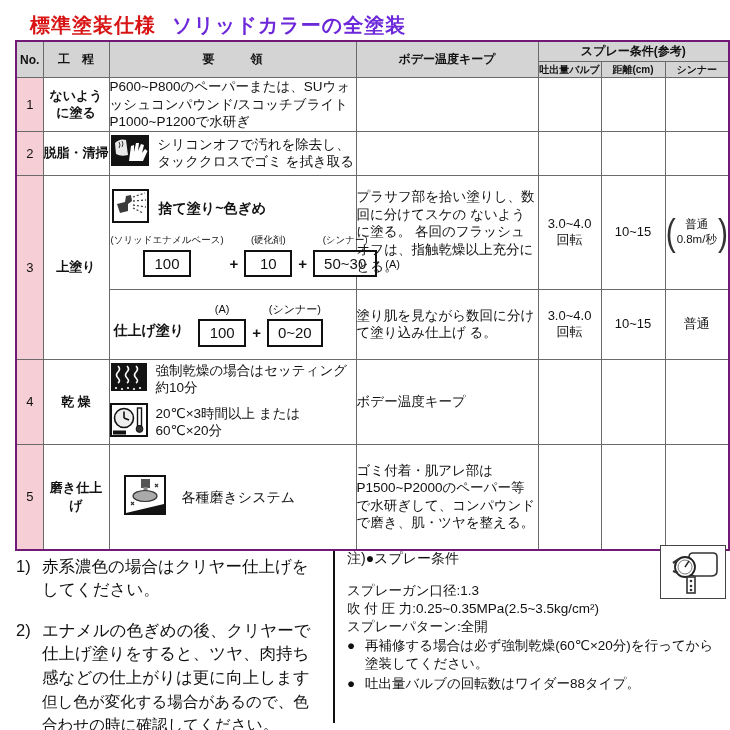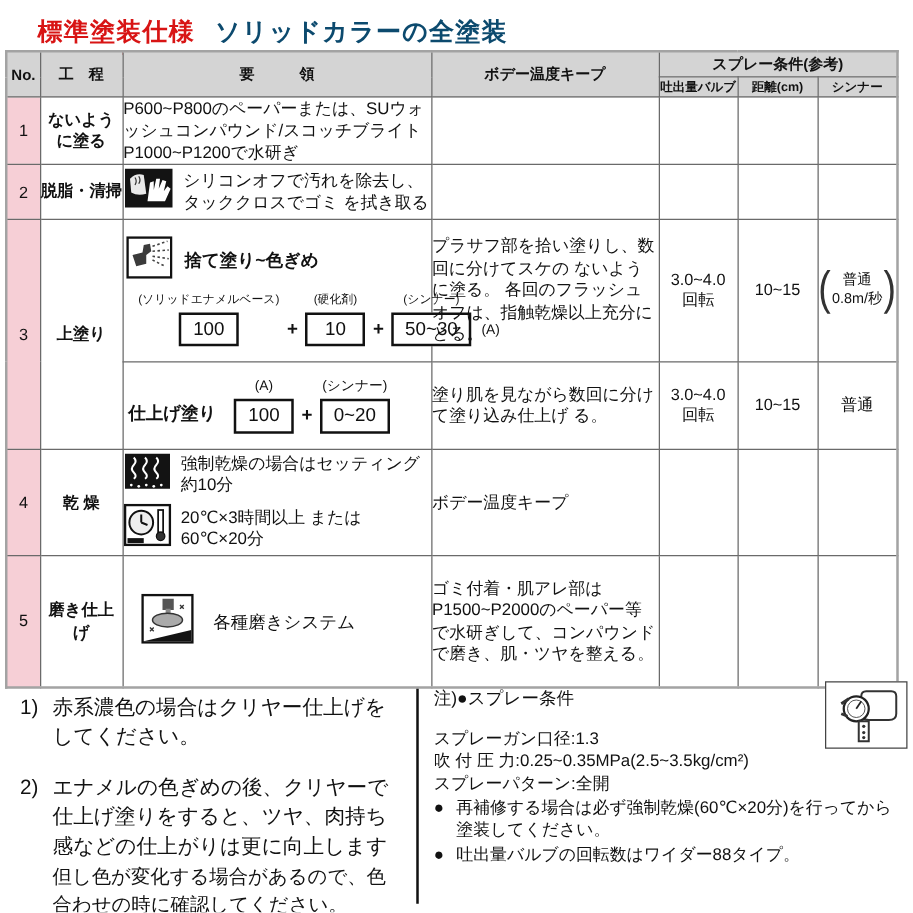--- a/index.html
+++ b/index.html
@@ -1,39 +1,39 @@
 <!DOCTYPE html>
 <html><head>
 <meta charset="utf-8">
 <style>
   html,body{margin:0;padding:0;background:#fff;}
   .page{position:relative;width:730px;height:730px;background:#fff;overflow:hidden;
         font-family:"Liberation Sans","DejaVu Sans",sans-serif;color:#111;}
   
   .titlebar{position:absolute;top:12px;left:14px;display:flex;align-items:baseline;}
   .badge{font-size:20px;font-weight:bold;color:#d81414;border-bottom:3px solid #d81414;padding-bottom:2px;letter-spacing:1px;margin-left:16px;}
-  .heading{font-size:20px;font-weight:bold;color:#0c4a6e;margin-left:16px;letter-spacing:1px;}
+  .heading{font-size:20px;font-weight:bold;color:#6d28d9;margin-left:16px;letter-spacing:1px;}
   
-  table.spec{position:absolute;top:40px;left:4px;width:713px;border-collapse:collapse;table-layout:fixed;
-             border:2px solid #a3a3a3;}
+  table.spec{position:absolute;top:40px;left:15px;width:713px;border-collapse:collapse;table-layout:fixed;
+             border:2px solid #701a75;}
   table.spec th,table.spec td{border:1px solid #6a6a6a;padding:0;vertical-align:middle;}
   table.spec th{background:#d4d4d4;font-weight:bold;text-align:center;}
   .h1 th{font-size:12px;height:19px;}
   .h2 th{font-size:10px;height:15px;}
   td.no{background:#f6cfd6;text-align:center;font-size:13px;}
   td.proc{text-align:center;font-size:13px;font-weight:600;padding:2px 3px;line-height:1.35;}
   td.sum{padding:5px 8px;font-size:13.5px;line-height:1.3;text-align:left;}
   td.pts{padding:5px 7px;font-size:13.5px;line-height:1.3;text-align:left;}
   td.spray{text-align:center;font-size:13px;line-height:1.25;}
   .icontext{display:flex;align-items:center;gap:8px;}
   .icontext .txt{flex:1;}
   .stack{display:flex;flex-direction:column;gap:6px;}
   
   .step-head{display:flex;align-items:center;gap:10px;margin:2px 0 7px 2px;font-size:14px;font-weight:600;}
-  .ratio-row{display:flex;align-items:flex-end;margin-left:12px;}
+  .ratio-row{display:flex;align-items:flex-end;margin-left:1px;}
   .rgroup{display:flex;flex-direction:column;align-items:center;}
   .rlabel{font-size:9.5px;margin-bottom:3px;white-space:nowrap;}
   .rbox{border:2px solid #111;padding:2px 9px;font-size:15px;min-width:26px;text-align:center;background:#fff;}
   .plus{font-size:15px;font-weight:bold;margin:0 6px 4px 6px;}
   .rsuffix{font-size:11px;margin:0 0 6px 8px;}
   .finish-row{display:flex;align-items:flex-end;margin-left:4px;}
   .finish-label{font-size:14px;font-weight:600;margin:0 14px 7px 0;white-space:nowrap;}
   .paren-wrap{display:flex;align-items:center;justify-content:center;}
   .paren{font-size:30px;font-weight:300;color:#333;transform:scaleY(1.25);}
   .paren-mid{font-size:11.5px;line-height:1.3;padding:0 1px;}

